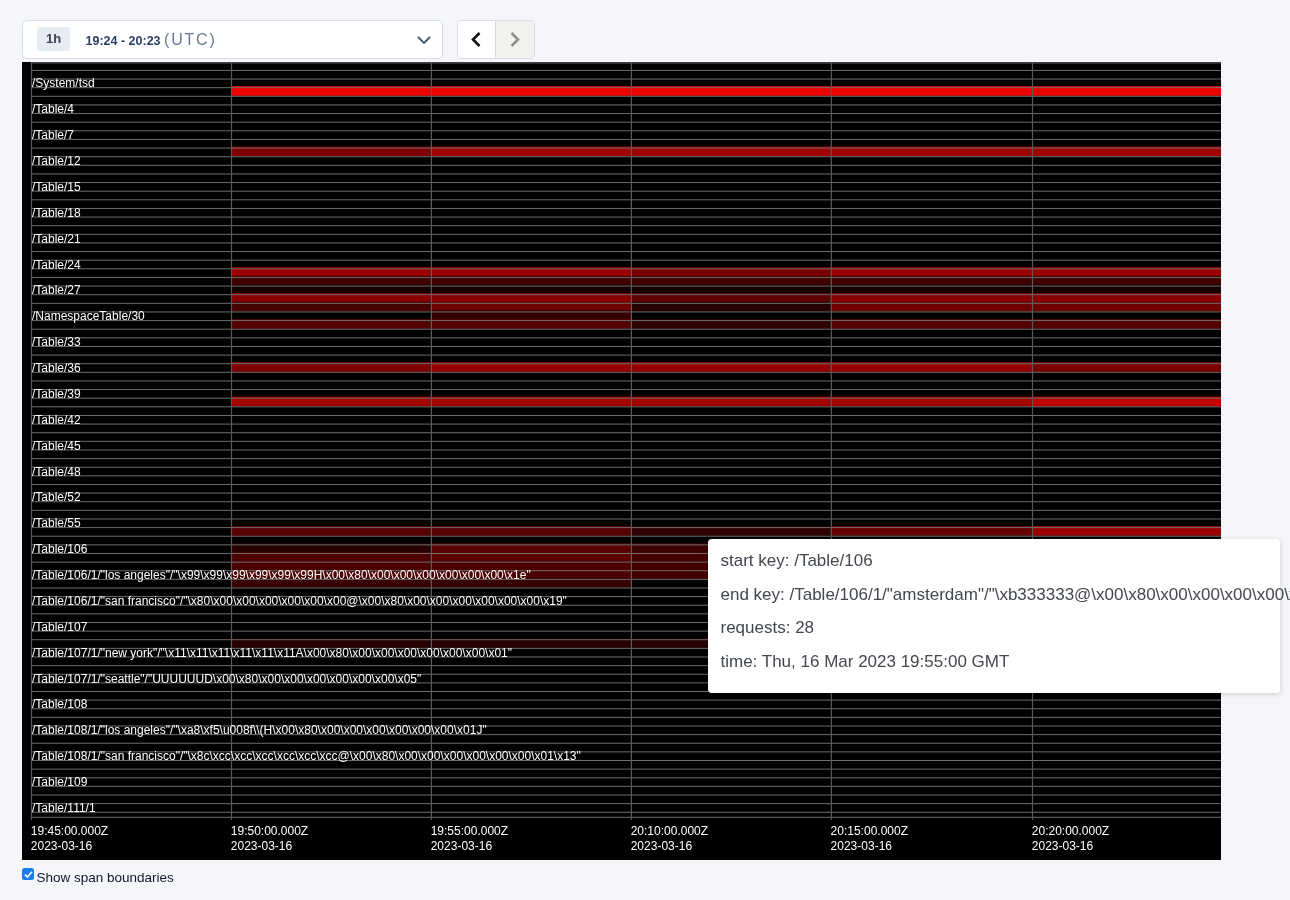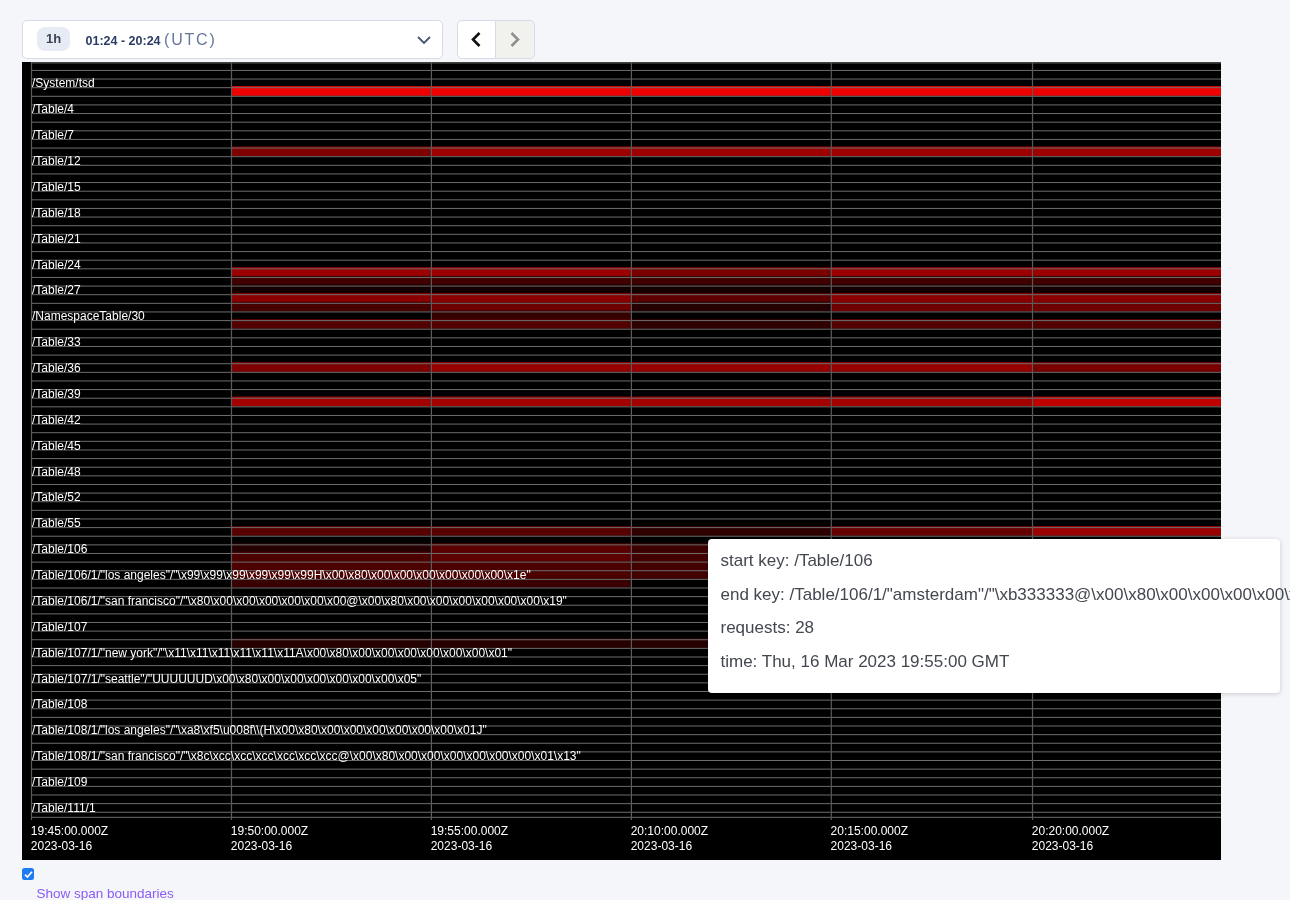--- a/index.html
+++ b/index.html
@@ -2,22 +2,22 @@
 <html><head><meta charset="utf-8">
 <style>
   * { margin:0; padding:0; box-sizing:border-box; }
   html,body { width:1290px; height:900px; background:#f4f6fa;
     font-family:"Liberation Sans",sans-serif; overflow:hidden; }
   .abs { position:absolute; }
 </style></head>
 <body>
 
 <div class="abs" style="left:22px;top:20px;width:421px;height:39px;background:#fff;border:1px solid #d6dbe7;border-radius:5px;"></div>
-<div class="abs" style="left:37px;top:27px;width:33px;height:24px;background:#e7ebf3;border-radius:8px;text-align:center;line-height:24px;font-size:13px;font-weight:bold;color:#394455;">1h</div>
-<div class="abs" style="left:85.5px;top:30.5px;font-size:12.5px;color:#2c3d64;"><b>01:24 - 20:24</b> <span style="color:#67789a;font-weight:normal;font-size:16px;letter-spacing:1.8px;"> (UTC)</span></div>
+<div class="abs" style="left:37px;top:27px;width:33px;height:24px;background:#e7ebf3;border-radius:3px;text-align:center;line-height:24px;font-size:13px;font-weight:bold;color:#394455;">1h</div>
+<div class="abs" style="left:85.5px;top:30.5px;font-size:12.5px;color:#2c3d64;"><b>19:24 - 20:23</b> <span style="color:#67789a;font-weight:normal;font-size:16px;letter-spacing:1.8px;"> (UTC)</span></div>
 <svg class="abs" style="left:416px;top:34px;" width="16" height="12" viewBox="0 0 16 12">
     <path d="M2 3 L8 9 L14 3" stroke="#475872" stroke-width="1.8" fill="none"></path>
   </svg>
 
 <div class="abs" style="left:457px;top:20px;width:39px;height:39px;background:#fff;border:1px solid #d6dbe7;border-radius:5px 0 0 5px;"></div>
 <div class="abs" style="left:496px;top:20px;width:39px;height:39px;background:#f1f1ee;border:1px solid #d6dbe7;border-left:none;border-radius:0 5px 5px 0;"></div>
 <svg class="abs" style="left:469px;top:31px;" width="14" height="17" viewBox="0 0 14 17">
     <path d="M10.5 2 L4 8.5 L10.5 15" stroke="#111" stroke-width="2.6" fill="none"></path>
   </svg>
 <svg class="abs" style="left:508px;top:31px;" width="14" height="17" viewBox="0 0 14 17">
@@ -115,13 +115,13 @@
 <div class="abs" style="left:708px;top:539px;width:572px;height:154px;background:#fff;border-radius:4px;box-shadow:0 1px 5px rgba(0,0,0,0.18);"></div>
 <div class="abs" style="left:720.5px;top:544px;font-size:17px;color:#43474f;line-height:33.5px;white-space:pre;">start key: /Table/106
 end key: /Table/106/1/"amsterdam"/"\xb333333@\x00\x80\x00\x00\x00\x00\x00\x00#"
 requests: 28
 time: Thu, 16 Mar 2023 19:55:00 GMT</div>
 
 <div class="abs" style="left:21.5px;top:867.5px;width:12.5px;height:12.5px;background:#1c7cf2;border-radius:2.5px;"></div>
 <svg class="abs" style="left:21.5px;top:867.5px;" width="13" height="13" viewBox="0 0 13 13">
     <path d="M3 6.6 L5.4 9 L10 3.8" stroke="#fff" stroke-width="1.7" fill="none"></path>
   </svg>
-<div class="abs" style="left:36.5px;top:869.5px;font-size:13.5px;color:#8b5cf6;margin-top:16px;">Show span boundaries</div>
+<div class="abs" style="left:36.5px;top:869.5px;font-size:13.5px;color:#0f172a;">Show span boundaries</div>
 
 </body></html>

